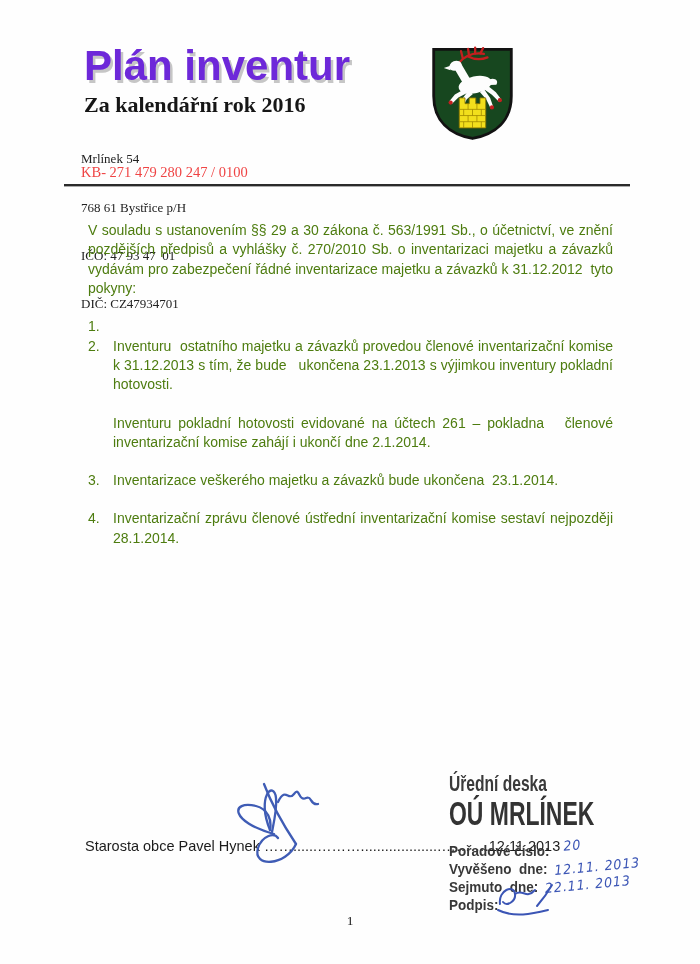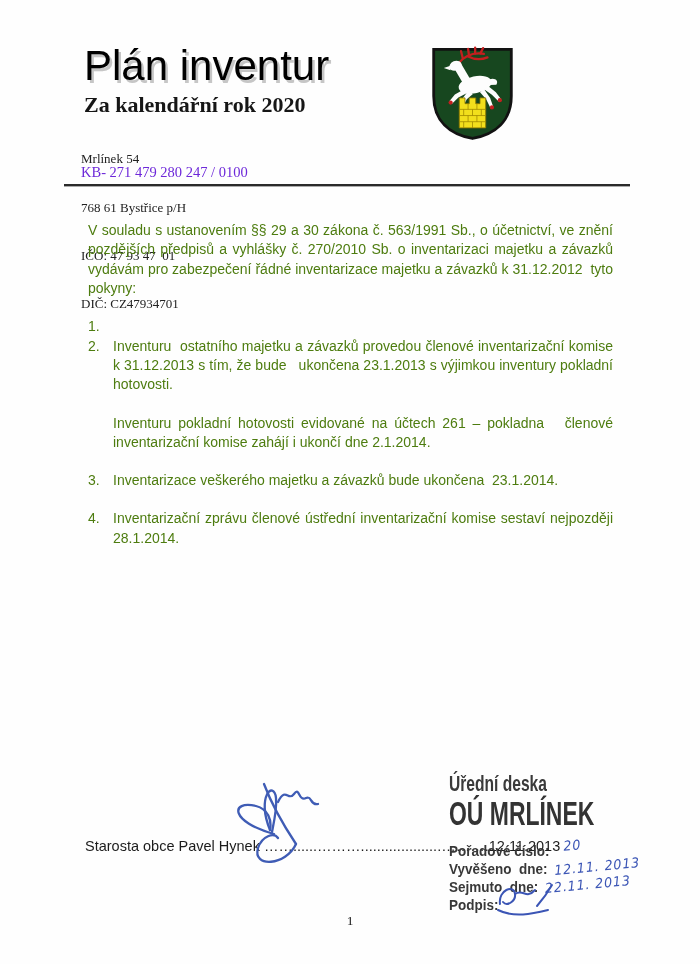--- a/index.html
+++ b/index.html
@@ -5,36 +5,36 @@
   * { margin:0; padding:0; box-sizing:border-box; }
   html,body { background:#e8e8e8; }
   .page {
     position:relative; width:700px; height:964px; margin:0 auto;
     background:#fefefe; overflow:hidden;
     font-family:"Liberation Sans", sans-serif; color:#1e1e1e;
   }
   
   .title {
     position:absolute; left:84px; top:42px;
-    font-family:"Liberation Sans", sans-serif; font-weight:normal;
-    font-size:42px; letter-spacing:0px; color:#000000;
+    font-family:"Liberation Sans", sans-serif; font-weight:bold;
+    font-size:42px; letter-spacing:0px; color:#6d28d9;
     text-shadow:2.5px 2.5px 0 #c6c6c6;
   }
   .subtitle {
     position:absolute; left:84px; top:92px;
     font-family:"Liberation Serif", serif; font-weight:bold; font-size:22px; color:#161616;
   }
   .addr {
     position:absolute; left:81px; top:119px;
     font-family:"Liberation Serif", serif; font-size:13px; line-height:1.24; color:#222;
     white-space:pre-wrap;
   }
   .kb-line {
     position:absolute; left:81px; top:164px;
-    font-family:"Liberation Serif", serif; font-size:14.5px; color:#6d28d9;
+    font-family:"Liberation Serif", serif; font-size:14.5px; color:#ef4444;
   }
   .obec {
     position:absolute; left:310px; top:152px;
     font-family:"Liberation Serif", serif; font-weight:bold; font-size:24px; color:#141414;
   }
   .header-rule {
     position:absolute; left:64px; top:184px; width:566px; height:2px;
     background:#2a2a2a; box-shadow:0 1px 0 rgba(70,70,70,.45);
   }
   .crest { position:absolute; left:428px; top:45px; width:89px; height:97px; }
@@ -84,21 +84,21 @@
     position:absolute; left:0; top:913px; width:100%; text-align:center;
     font-family:"Liberation Serif", serif; font-size:13.5px; color:#222;
   }
 </style>
 </head>
 <body>
 
 <div class="page">
 
   <div class="title">Plán inventur</div>
-  <div class="subtitle">Za kalendářní rok 2020</div>
+  <div class="subtitle">Za kalendářní rok 2016</div>
 
   <div class="addr">
     <div>Mrlínek 54</div>
     <div>768 61 Bystřice p/H</div>
     <div>IČO: 47 93 47  01</div>
     <div>DIČ: CZ47934701</div>
   </div>
 
   <div class="kb-line">KB- 271 479 280 247 / 0100</div>
   <div class="header-rule"></div>

